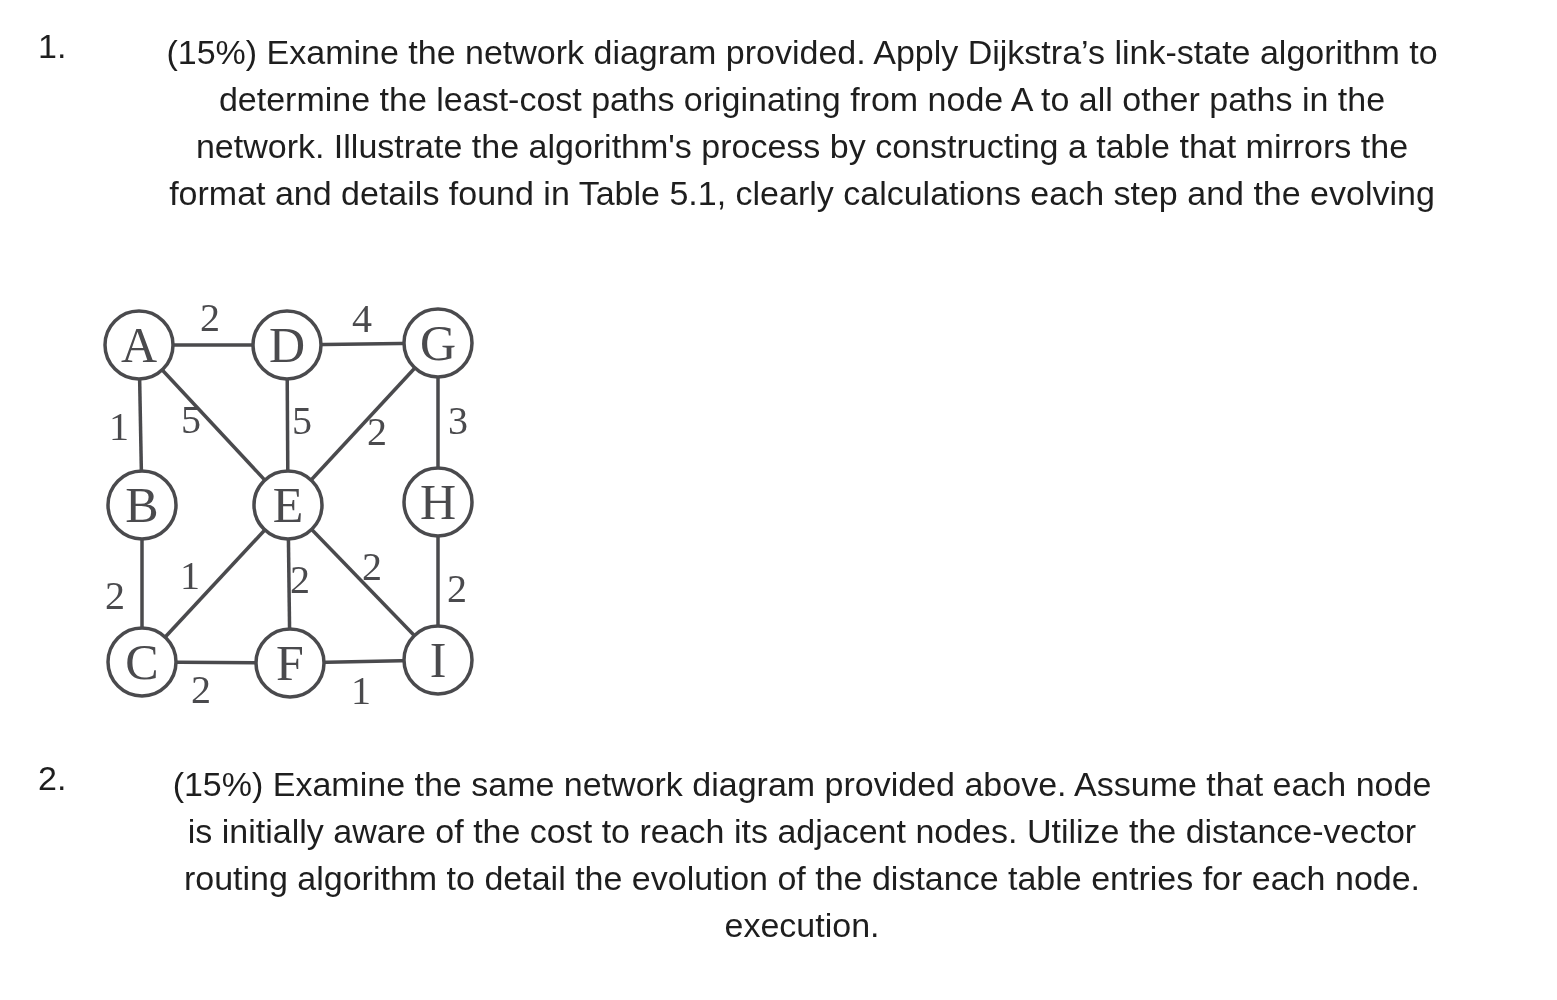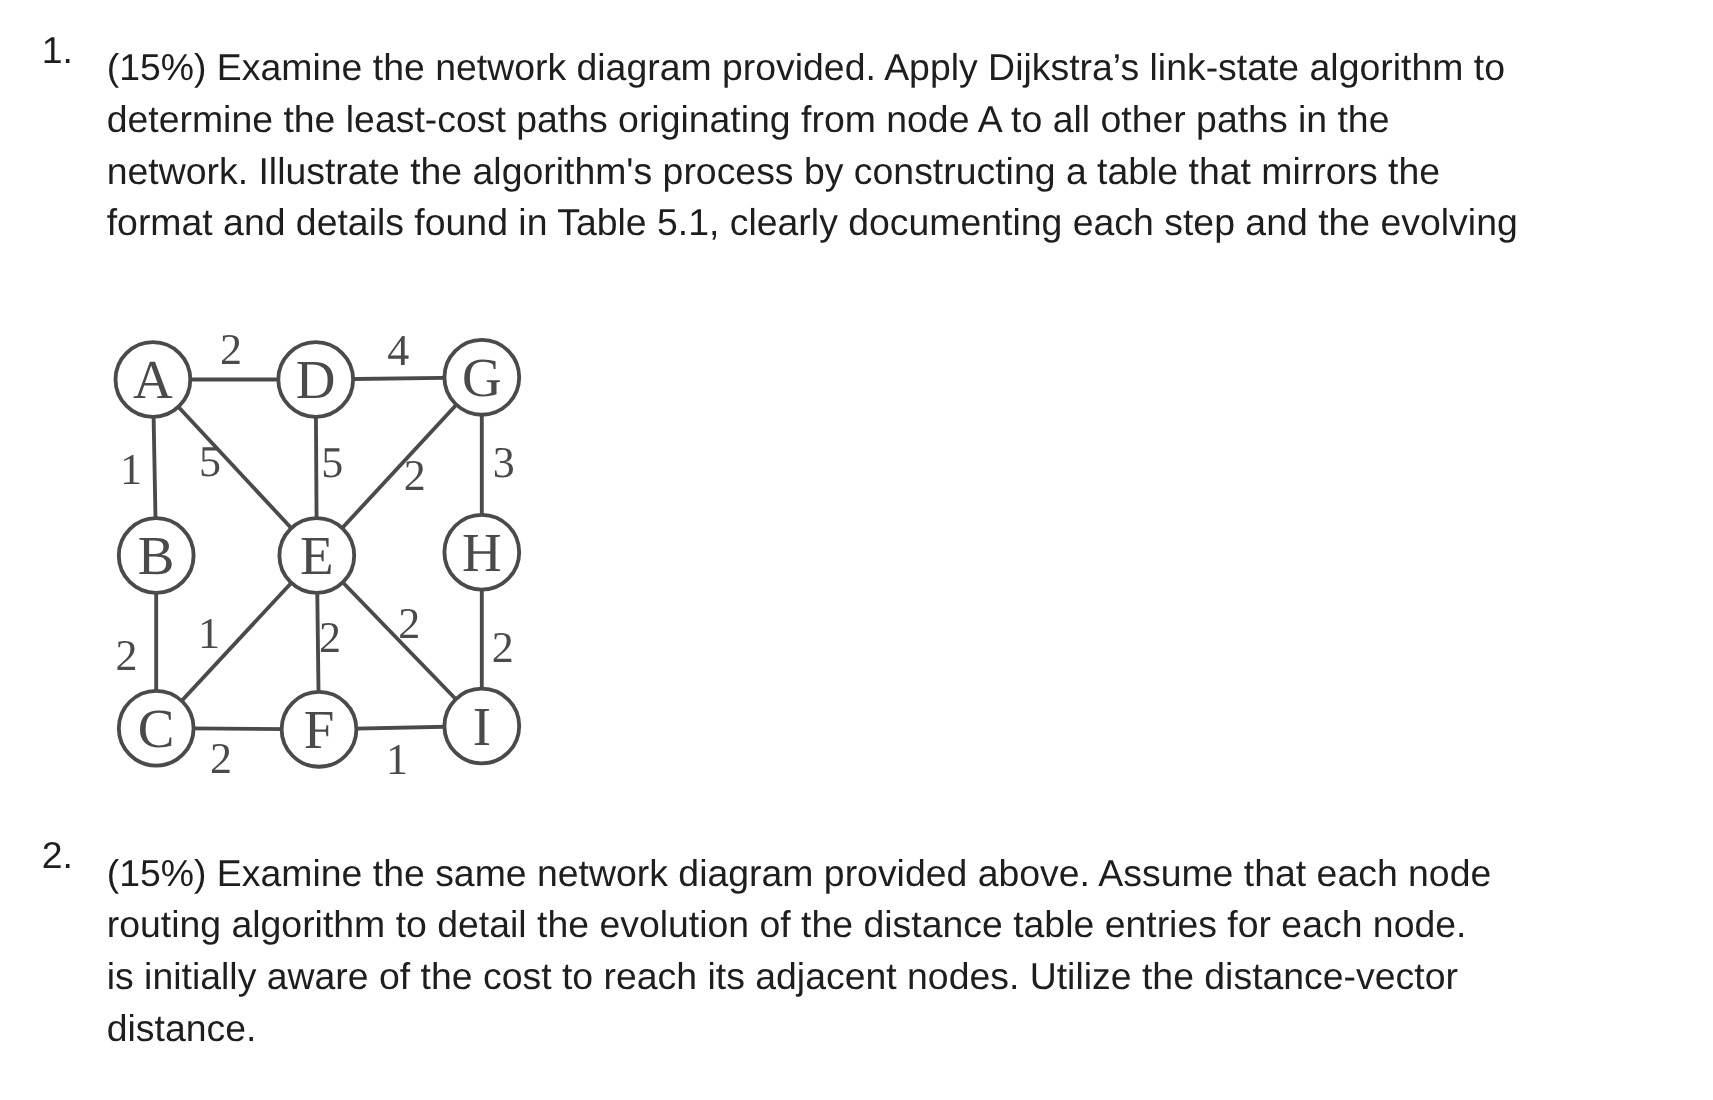--- a/index.html
+++ b/index.html
@@ -26,22 +26,23 @@
   #q1 { top: 23px; }
   #q2 { top: 755px; }
   .qnum {
     position: absolute;
     left: 38px;
     top: 0;
   }
   .qbody {
     position: absolute;
     left: 97px;
-    top: 16px;
+    top: 6px;
     width: 1410px;
+    text-align: center;
   }
   .qline {
     display: block;
     white-space: pre;
   }
   #diagram {
     position: absolute;
     left: 80px;
     top: 290px;
   }
@@ -58,21 +59,21 @@
 <body>
 
 <div id="page">
 
   <section class="question" id="q1">
     <span class="qnum">1.</span>
     <div class="qbody">
       <span class="qline">(15%) Examine the network diagram provided. Apply Dijkstra’s link-state algorithm to</span>
       <span class="qline">determine the least-cost paths originating from node A to all other paths in the</span>
       <span class="qline">network. Illustrate the algorithm's process by constructing a table that mirrors the</span>
-      <span class="qline">format and details found in Table 5.1, clearly documenting each step and the evolving</span>
+      <span class="qline">format and details found in Table 5.1, clearly calculations each step and the evolving</span>
     </div>
   </section>
 
   <svg id="diagram" width="460" height="430" viewBox="80 290 460 430" xmlns="http://www.w3.org/2000/svg">
       <line x1="139" y1="345" x2="287" y2="345" stroke="#4a4a4d" stroke-width="3.5"></line>
       <line x1="287" y1="345" x2="438" y2="343" stroke="#4a4a4d" stroke-width="3.5"></line>
       <line x1="139" y1="345" x2="142" y2="505" stroke="#4a4a4d" stroke-width="3.5"></line>
       <line x1="139" y1="345" x2="288" y2="505" stroke="#4a4a4d" stroke-width="3.5"></line>
       <line x1="287" y1="345" x2="288" y2="505" stroke="#4a4a4d" stroke-width="3.5"></line>
       <line x1="438" y1="343" x2="288" y2="505" stroke="#4a4a4d" stroke-width="3.5"></line>
@@ -115,19 +116,19 @@
       <text x="372" y="580" text-anchor="middle" fill="#4a4a4d" class="edge-weight">2</text>
       <text x="457" y="602" text-anchor="middle" fill="#4a4a4d" class="edge-weight">2</text>
       <text x="201" y="703" text-anchor="middle" fill="#4a4a4d" class="edge-weight">2</text>
       <text x="361" y="704" text-anchor="middle" fill="#4a4a4d" class="edge-weight">1</text>
     </svg>
 
   <section class="question" id="q2">
     <span class="qnum">2.</span>
     <div class="qbody">
       <span class="qline">(15%) Examine the same network diagram provided above. Assume that each node</span>
+      <span class="qline">is initially aware of the cost to reach its adjacent nodes. Utilize the distance-vector</span>
       <span class="qline">routing algorithm to detail the evolution of the distance table entries for each node.</span>
-      <span class="qline">is initially aware of the cost to reach its adjacent nodes. Utilize the distance-vector</span>
-      <span class="qline">distance.</span>
+      <span class="qline">execution.</span>
     </div>
   </section>
 
 </div>
 
 </body></html>

